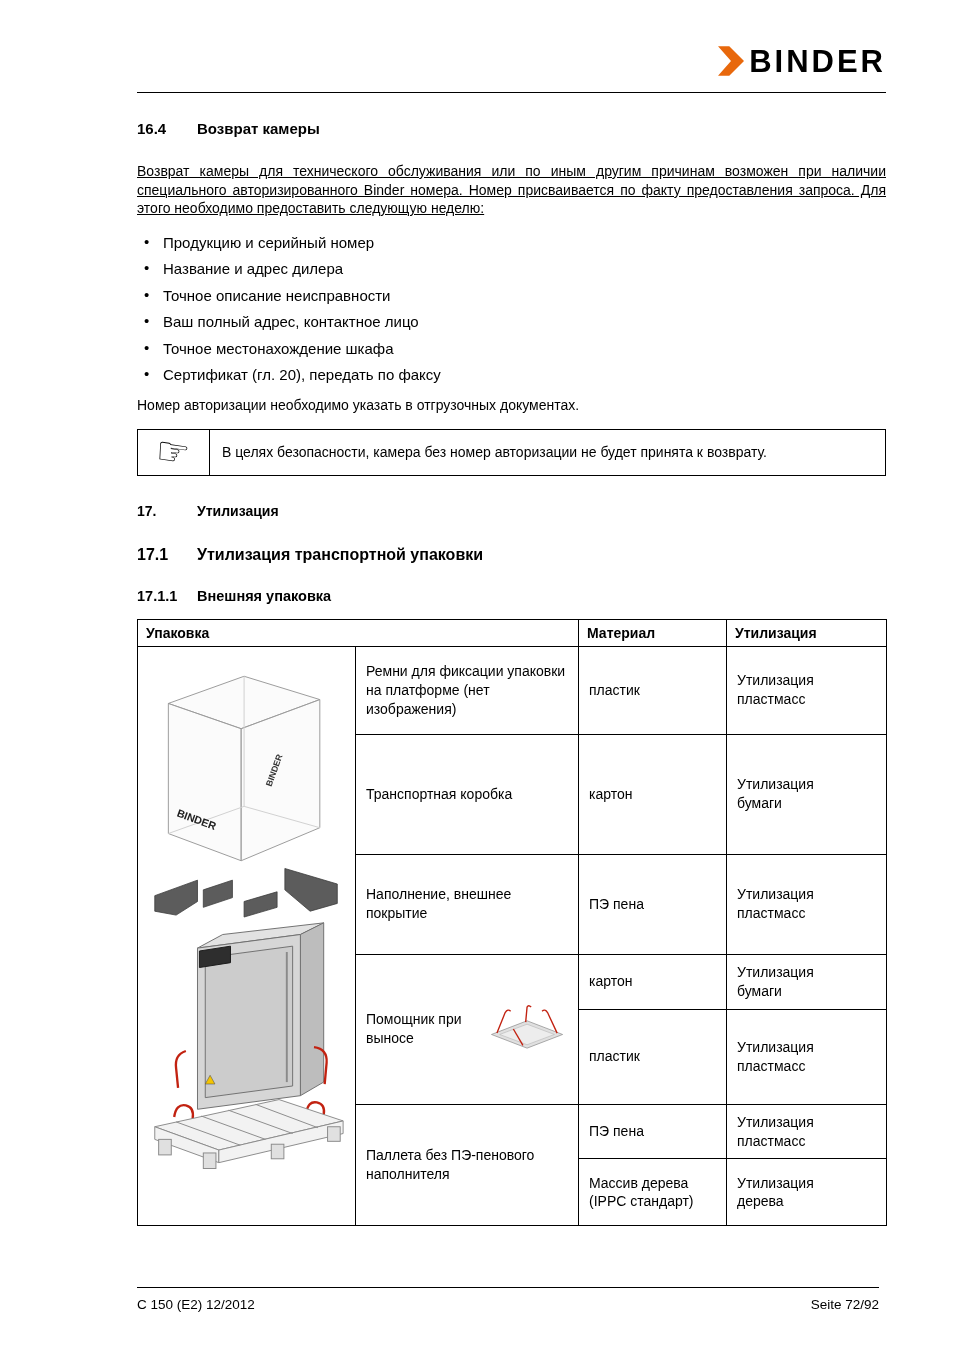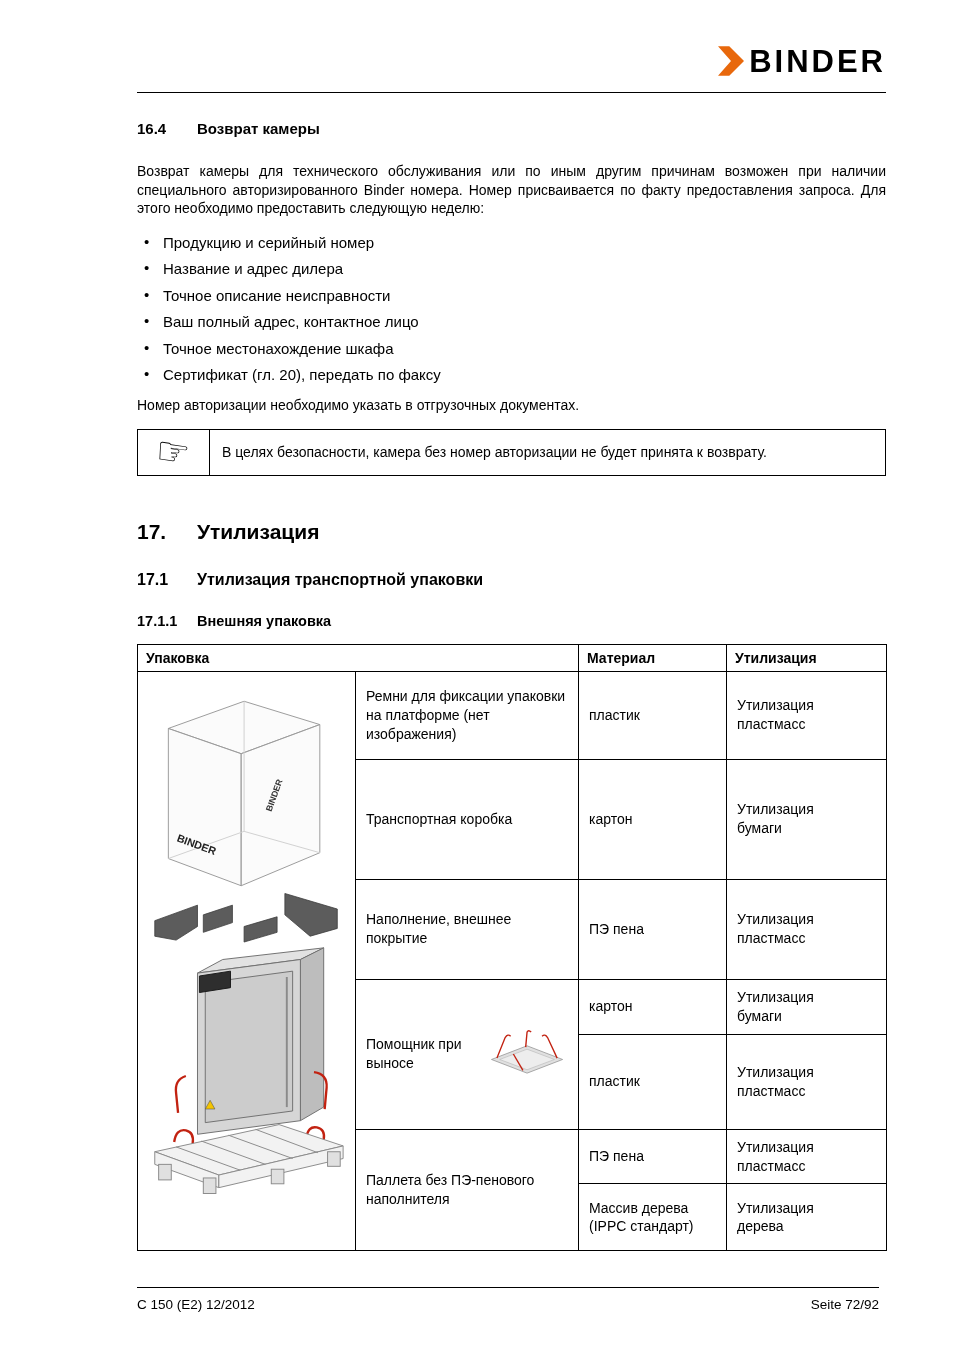--- a/index.html
+++ b/index.html
@@ -16,25 +16,25 @@
   
   .header { display: flex; justify-content: flex-end; align-items: center; height: 40px; }
   .logo { display: flex; align-items: center; gap: 5px; }
   .logo-text { font-size: 31px; font-weight: bold; letter-spacing: 3px; line-height: 1; }
   .top-rule { border: none; border-top: 1.5px solid #000; margin-top: 11px; }
 
   
   .h-row { display: flex; align-items: baseline; font-weight: bold; }
   .h-num { flex: 0 0 60px; }
   .h1 { font-size: 15px; margin-top: 27px; }
-  .h-big { font-size: 21px; margin-top: 44px; }
+  .h-big { font-size: 14px; margin-top: 27px; }
   .h-mid { font-size: 16px; margin-top: 27px; }
   .h-small { font-size: 14.5px; margin-top: 24px; }
 
-  .para { font-size: 14px; line-height: 1.33; text-align: justify; margin-top: 25px; }
+  .para { font-size: 14px; line-height: 1.33; text-align: justify; margin-top: 25px; text-decoration: underline; }
   ul.bullets { list-style: none; margin-top: 15px; }
   ul.bullets li { position: relative; padding-left: 26px; font-size: 15px; line-height: 1.3; margin-bottom: 7px; }
   ul.bullets li::before { content: "\2022"; position: absolute; left: 7px; top: -1px; font-size: 15px; }
   .after-para { font-size: 14px; margin-top: 12px; }
 
   
   .note { display: flex; border: 1px solid #000; margin-top: 16px; min-height: 47px; }
   .note-icon-cell { flex: 0 0 72px; border-right: 1px solid #000; display: flex; align-items: center; justify-content: center; }
   .hand-glyph { font-size: 38px; line-height: 1; transform: rotate(8deg); }
   .note-text { flex: 1; display: flex; align-items: center; padding: 6px 12px; font-size: 14px; }

